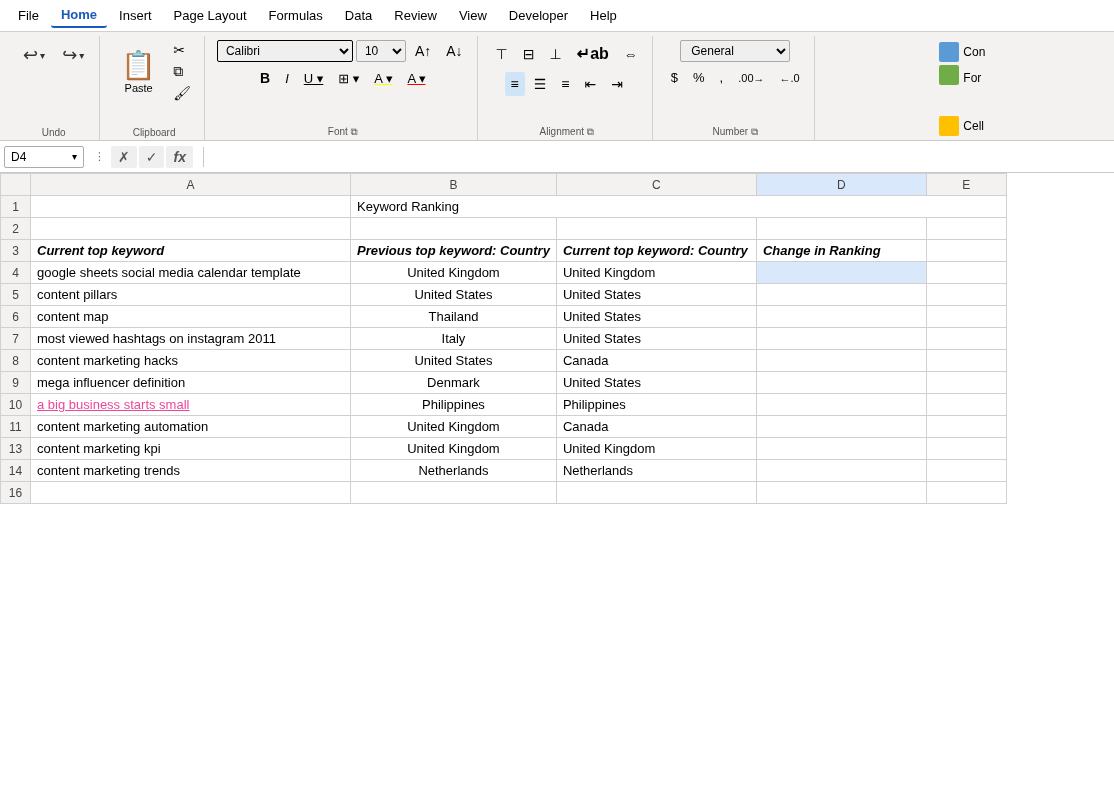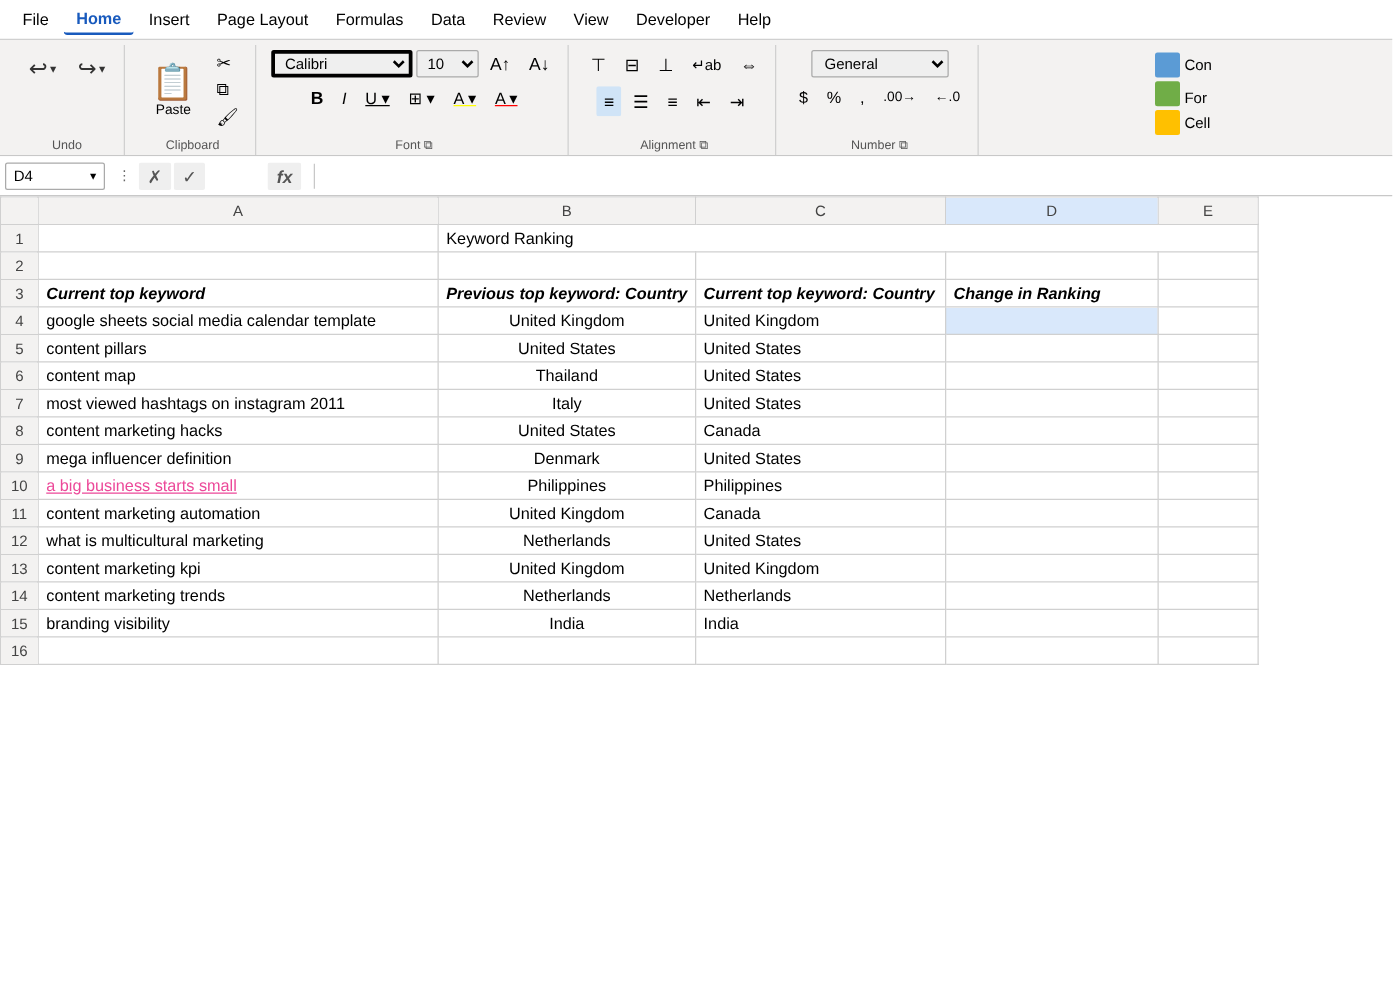--- a/index.html
+++ b/index.html
@@ -53,22 +53,22 @@
     .paste-label { font-size: 11px; }
     .clipboard-small-btns { display: flex; flex-direction: column; gap: 1px; }
     .small-icon-btn {
       display: flex; align-items: center; gap: 2px;
       padding: 1px 4px; border: 1px solid transparent; border-radius: 2px;
       cursor: pointer; font-size: 14px;
     }
 
     
     .font-name-select {
-      width: 113px; height: 22px; font-size: 12px;
-      border: 3px solid #000000; border-radius: 2px; padding: 0 4px;
+      width: 136px; height: 22px; font-size: 12px;
+      border: 1px solid #000000; border-radius: 2px; padding: 0 4px;
     }
     .font-size-select {
       width: 50px; height: 22px; font-size: 12px;
       border: 1px solid #aaa; border-radius: 2px; padding: 0 4px;
     }
     .ribbon-btn {
       padding: 2px 5px; border: 1px solid transparent; border-radius: 2px;
       cursor: pointer; font-size: 13px; background: transparent;
     }
     .bold-btn { font-weight: bold; font-size: 14px; }
@@ -215,21 +215,21 @@
         <button class="ribbon-btn" style="text-decoration: underline; text-decoration-color: red;">A ▾</button>
       </div>
       <div class="ribbon-group-label">Font <span style="font-size:10px;">⧉</span></div>
     </div>
 
     <div class="ribbon-group">
       <div class="ribbon-row" style="margin-bottom:3px;">
         <button class="align-btn">⊤</button>
         <button class="align-btn">⊟</button>
         <button class="align-btn">⊥</button>
-        <button class="align-btn" style="font-size:12px;">↵ab</button>
+        <button class="align-btn" style="font-size:16px;font-weight:bold;">↵ab</button>
         <button class="align-btn">⇔</button>
       </div>
       <div class="ribbon-row">
         <button class="align-btn active">≡</button>
         <button class="align-btn">☰</button>
         <button class="align-btn">≡</button>
         <button class="align-btn">⇤</button>
         <button class="align-btn">⇥</button>
       </div>
       <div class="ribbon-group-label">Alignment <span style="font-size:10px;">⧉</span></div>
@@ -254,40 +254,40 @@
     <div class="ribbon-group" style="flex:1; min-width: 120px;">
       <div style="display:flex; flex-direction:column; gap:3px; padding:2px 16px;">
         <div class="ribbon-row" style="gap:4px; align-items:center;">
           <span style="width:20px; height:20px; background:#5b9bd5; display:inline-block; border-radius:2px;"></span>
           <span>Con</span>
         </div>
         <div class="ribbon-row" style="gap:4px; align-items:flex-end;">
           <span style="width:20px; height:20px; background:#70ad47; display:inline-block; border-radius:2px;"></span>
           <span>For</span>
         </div>
-        <div class="ribbon-row" style="gap:4px; ">
+        <div class="ribbon-row" style="gap:4px; margin-top:28px;">
           <span style="width:20px; height:20px; background:#ffc000; display:inline-block; border-radius:2px;"></span>
           <span>Cell</span>
         </div>
       </div>
     </div>
 
   </div>
 </div>
 
 <div class="formula-bar">
   <div class="cell-ref-box">
     <span>D4</span>
     <span style="margin-left:auto; font-size:10px;">▾</span>
   </div>
   <div style="display:flex;align-items:center;gap:2px; padding: 0 2px;">
     <span style="font-size:11px;color:#666;cursor:pointer;padding:2px 4px;">⋮</span>
     <button class="formula-bar-btn">✗</button>
     <button class="formula-bar-btn">✓</button>
-    <button class="formula-bar-btn" style="font-style:italic;font-weight:bold;margin-left:48px;">fx</button>
+    <button class="formula-bar-btn" style="font-style:italic;font-weight:bold;">fx</button>
   </div>
   <div class="formula-bar-sep"></div>
   <input class="formula-input" type="text" value="" style="">
 </div>
 
 <div class="spreadsheet-container">
   <table>
     <thead>
       <tr class="col-header-row">
         <th class="row-num-header"></th>
@@ -378,52 +378,36 @@
         </tr>
         <tr>
           <td class="row-num">11</td>
           <td class="col-a">content marketing automation</td>
           <td class="col-b">United Kingdom</td>
           <td class="col-c">Canada</td>
           <td class="col-d"></td>
           <td class="col-e"></td>
         </tr>
         <tr>
-          <td class="row-num">12</td>
-          <td class="col-a">what is multicultural marketing</td>
-          <td class="col-b">Netherlands</td>
-          <td class="col-c">United States</td>
-          <td class="col-d"></td>
-          <td class="col-e"></td>
-        </tr>
-        <tr>
           <td class="row-num">13</td>
           <td class="col-a">content marketing kpi</td>
           <td class="col-b">United Kingdom</td>
           <td class="col-c">United Kingdom</td>
           <td class="col-d"></td>
           <td class="col-e"></td>
         </tr>
         <tr>
           <td class="row-num">14</td>
           <td class="col-a">content marketing trends</td>
           <td class="col-b">Netherlands</td>
           <td class="col-c">Netherlands</td>
           <td class="col-d"></td>
           <td class="col-e"></td>
         </tr>
         <tr>
-          <td class="row-num">15</td>
-          <td class="col-a">branding visibility</td>
-          <td class="col-b">India</td>
-          <td class="col-c">India</td>
-          <td class="col-d"></td>
-          <td class="col-e"></td>
-        </tr>
-        <tr>
           <td class="row-num">16</td>
           <td class="col-a"></td>
           <td class="col-b"></td>
           <td class="col-c"></td>
           <td class="col-d"></td>
           <td class="col-e"></td>
         </tr>
       </tbody>
   </table>
 </div>

